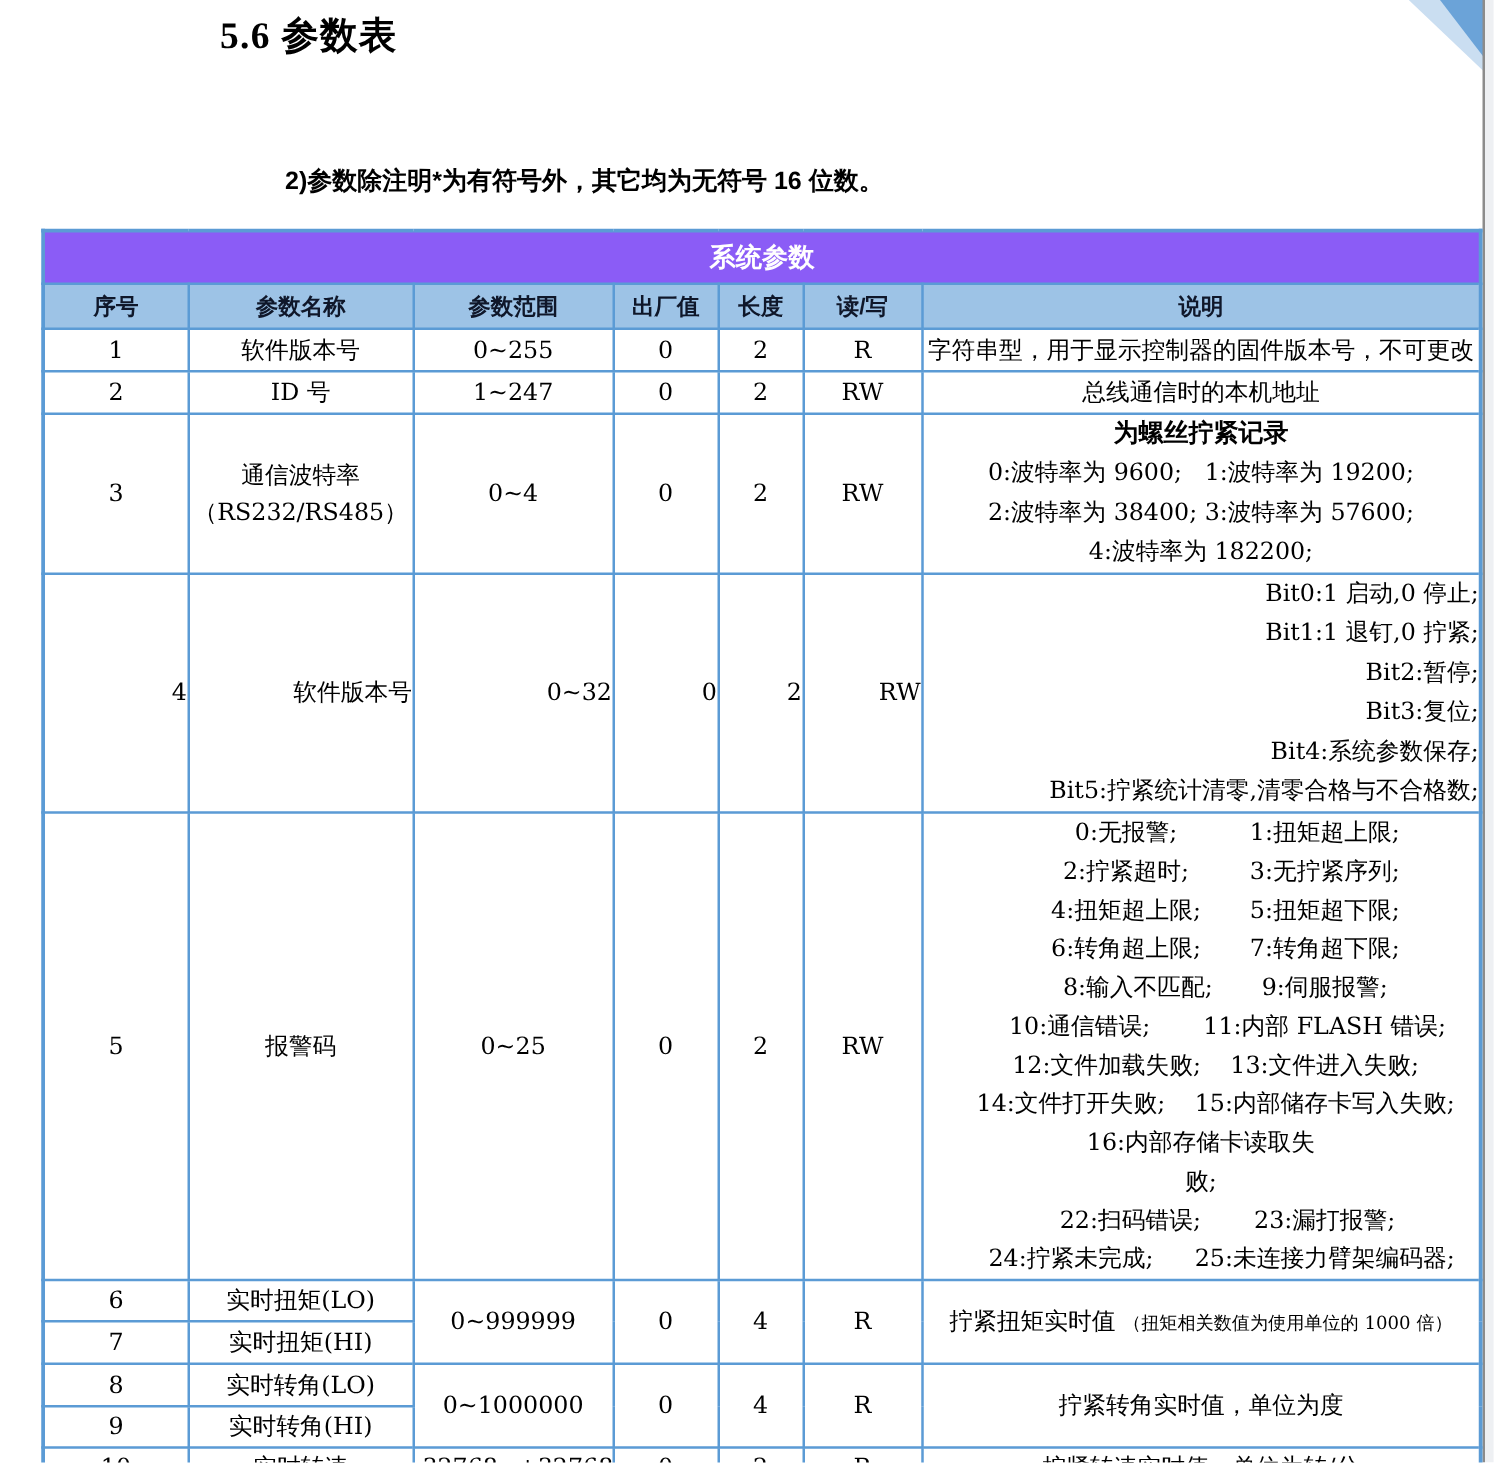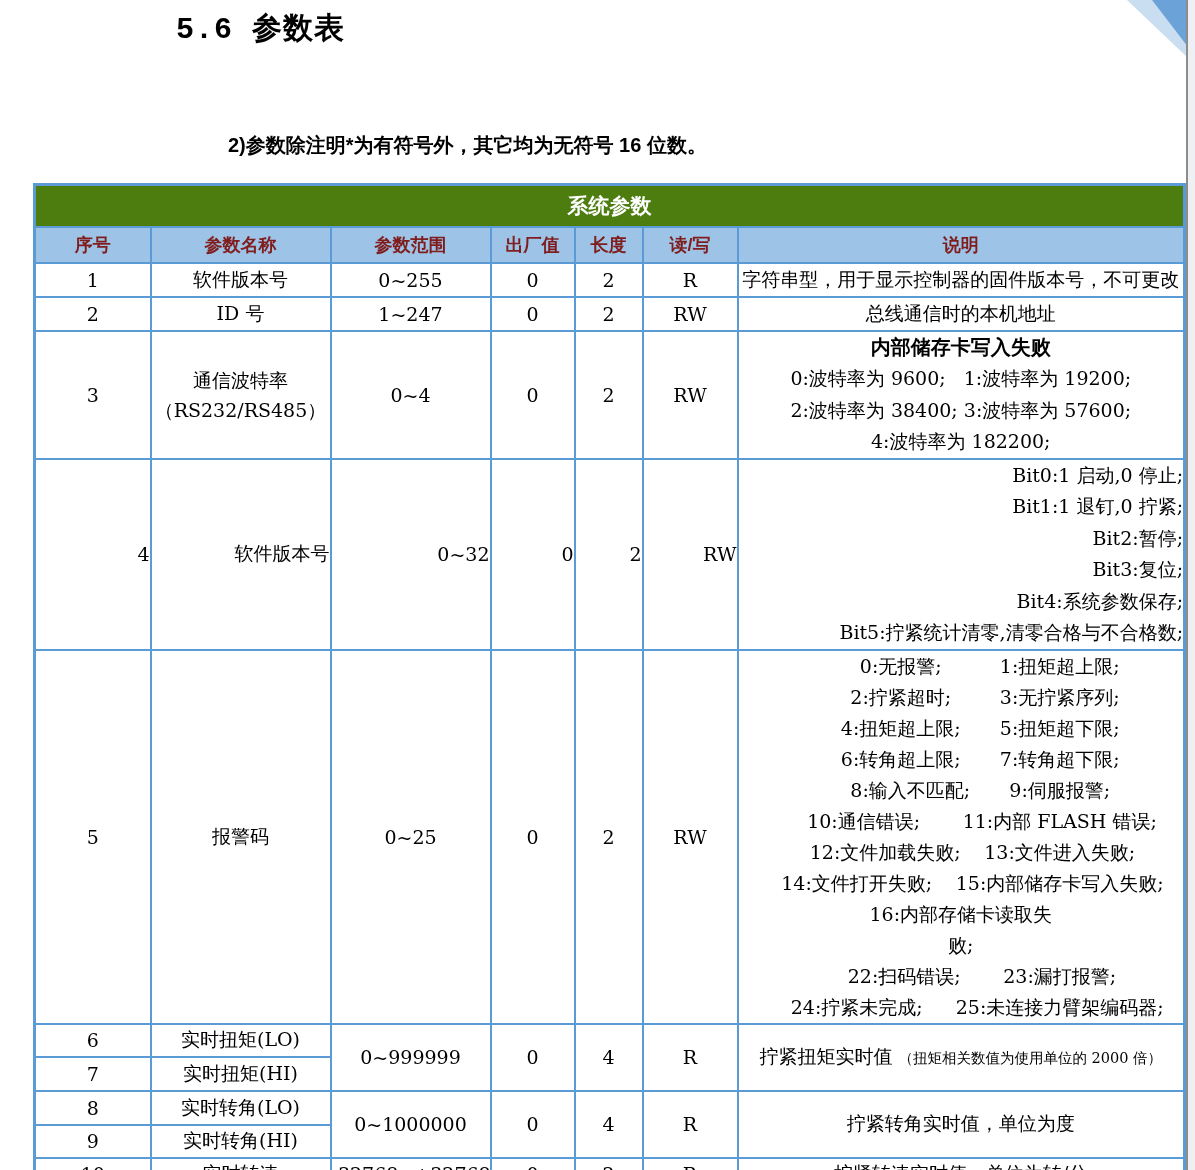--- a/index.html
+++ b/index.html
@@ -29,21 +29,21 @@
     position: absolute; top: 0; left: 1186px; width: 2px; height: 1170px;
     background: #8c8c8c;
   }
   .page-edge-strip {
     position: absolute; top: 0; left: 1188px; width: 7px; height: 1170px;
     background: #eef0f3;
   }
 
   .doc-title {
     position: absolute; left: 176px; top: 8px;
-    font-family: Liberation Mono, monospace;
+    font-family: Liberation Serif, serif;
     font-size: 30px; font-weight: bold; letter-spacing: 1px;
   }
 
   .notes {
     position: absolute; left: 190px; top: 62px;
     font-family: "Liberation Sans", "DejaVu Sans", sans-serif;
     font-size: 20px; font-weight: bold; line-height: 33.5px;
     white-space: pre-wrap;
   }
   .note-line { display: block; }
@@ -59,29 +59,29 @@
   table.sys td, table.sys th {
     border: 2px solid #5b9bd5;
     vertical-align: middle;
     text-align: center;
     font-size: 19px;
     font-weight: normal;
     padding: 0;
   }
   tr.band th {
     height: 42px;
-    background: #4d7c0f;
+    background: #8b5cf6;
     color: #ffffff;
     font-family: "Liberation Sans", "DejaVu Sans", sans-serif;
     font-size: 21px; font-weight: bold;
   }
   tr.colhead th {
     height: 36px;
     background: #9dc3e6;
-    color: #7f1d1d;
+    color: #0f172a;
     font-family: "Liberation Sans", "DejaVu Sans", sans-serif;
     font-size: 18px; font-weight: bold;
   }
   td.desc {
     text-align: left;
     padding: 2px 6px 2px 8px;
   }
   .dline { white-space: pre-wrap; line-height: 31.5px; }
   .dbold {
     font-family: "Liberation Sans", "DejaVu Sans", sans-serif;
@@ -162,21 +162,21 @@
     <td>3</td>
     <td>
       <div class="name2">通信波特率</div>
       <div class="name2">（RS232/RS485）</div>
     </td>
     <td>0~4</td>
     <td>0</td>
     <td>2</td>
     <td>RW</td>
     <td class="desc">
-      <div class="dbold">内部储存卡写入失败</div>
+      <div class="dbold">为螺丝拧紧记录</div>
       <div class="dline">0:波特率为 9600;   1:波特率为 19200;</div>
       <div class="dline">2:波特率为 38400; 3:波特率为 57600;</div>
       <div class="dline">4:波特率为 182200;</div>
     </td>
   </tr>
 
   <tr class="r4">
     <td>4</td>
     <td>软件版本号</td>
     <td>0~32</td>
@@ -215,21 +215,21 @@
     </td>
   </tr>
 
   <tr class="h33">
     <td>6</td>
     <td>实时扭矩(LO)</td>
     <td rowspan="2">0~999999</td>
     <td rowspan="2">0</td>
     <td rowspan="2">4</td>
     <td rowspan="2">R</td>
-    <td rowspan="2" class="desc"><span>拧紧扭矩实时值 </span><span class="small">（扭矩相关数值为使用单位的 2000 倍）</span></td>
+    <td rowspan="2" class="desc"><span>拧紧扭矩实时值 </span><span class="small">（扭矩相关数值为使用单位的 1000 倍）</span></td>
   </tr>
   <tr class="h34">
     <td>7</td>
     <td>实时扭矩(HI)</td>
   </tr>
 
   <tr class="h34">
     <td>8</td>
     <td>实时转角(LO)</td>
     <td rowspan="2">0~1000000</td>

